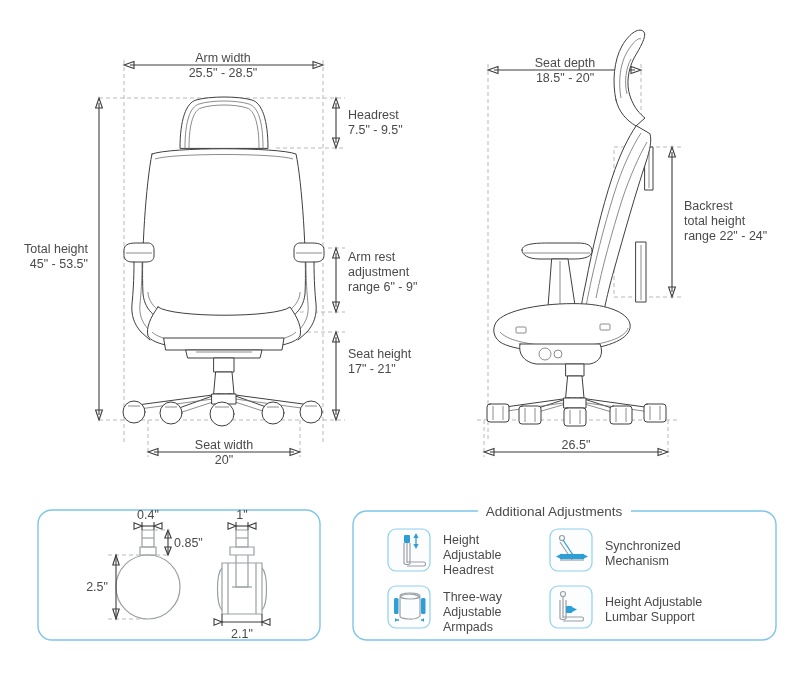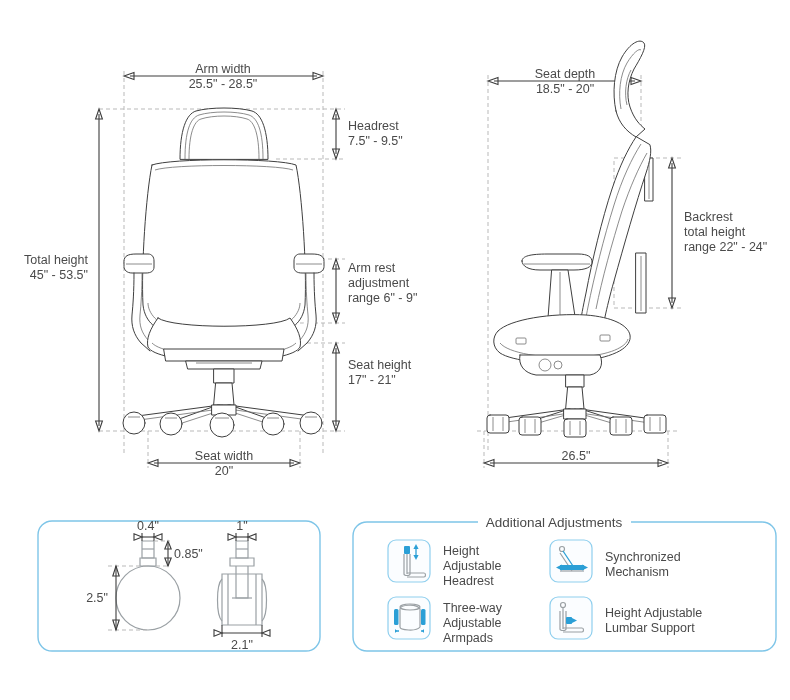--- a/index.html
+++ b/index.html
@@ -4,21 +4,21 @@
 <style>
   html,body{margin:0;padding:0;}
   body{
     width:790px;height:700px;
     background:#ffffff;
     font-family:"Liberation Sans", sans-serif;
     color:#3a3a3a;
     overflow:hidden;
     position:relative;
   }
-  #stage{position:absolute;left:0;top:13px;width:790px;height:492px;}
+  #stage{position:absolute;left:0;top:2px;width:790px;height:492px;}
   svg.layer{position:absolute;left:0;top:0;width:790px;height:700px;overflow:visible;}
   .dim-text{
     font-family:"Liberation Sans", sans-serif;
     font-size:12.5px;
     fill:#4a4a4a;
     text-anchor:middle;
   }
   .dim-text.left{text-anchor:start;}
   .dim-text.right{text-anchor:end;}
   .panel-title{

